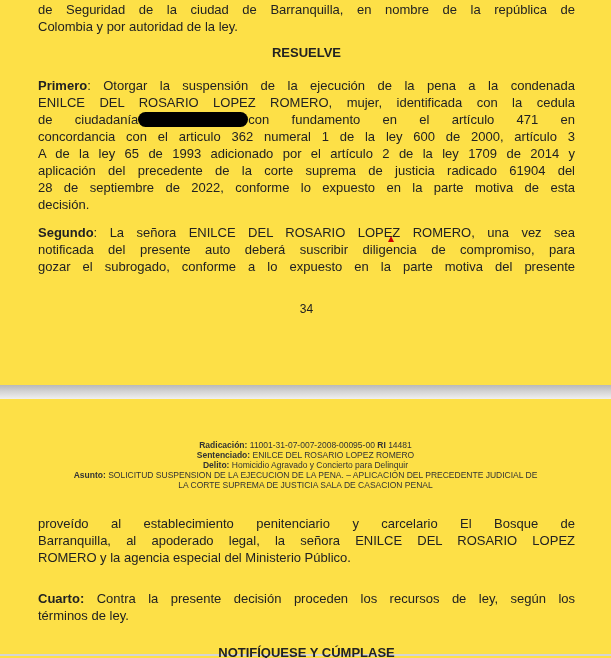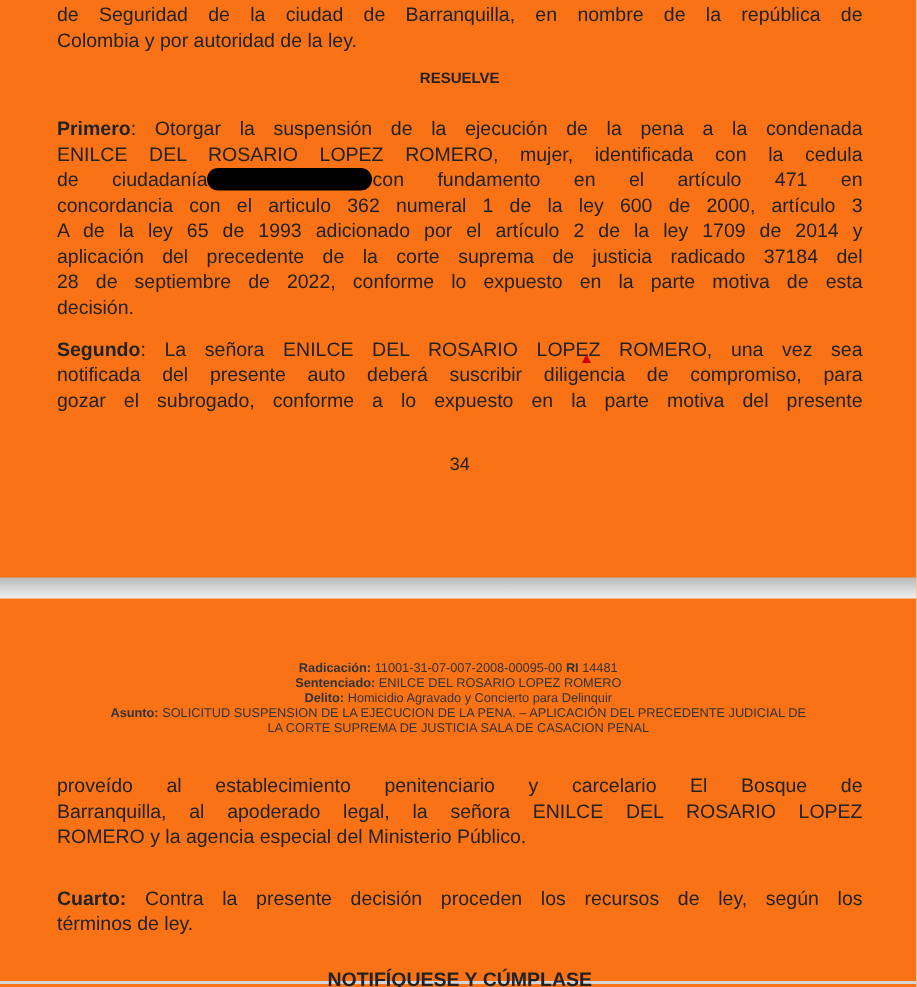--- a/index.html
+++ b/index.html
@@ -3,21 +3,21 @@
 <meta charset="utf-8">
 <style>
   * { margin: 0; padding: 0; box-sizing: border-box; }
   html, body { background: #ffffff; }
   body { width: 611px; height: 658px; }
 
   .screen {
     position: relative;
     width: 611px;
     height: 658px;
-    background: #f97316;
+    background: #fde047;
     overflow: hidden;
     font-family: "Liberation Sans", sans-serif;
     color: #222222;
   }
 
   .textblock {
     position: absolute;
     left: 38px;
     width: 537px;
     font-size: 13px;
@@ -32,21 +32,21 @@
   .line.last { text-align-last: left; }
 
   .b { font-weight: bold; }
 
   .heading-center {
     position: absolute;
     left: 38px;
     width: 537px;
     text-align: center;
     font-weight: bold;
-    font-size: 10px;
+    font-size: 13px;
     line-height: 17px;
   }
 
   .redaction {
     display: inline-block;
     width: 110px;
     height: 15px;
     background: #000000;
     border-radius: 8px;
     vertical-align: middle;
@@ -127,21 +127,21 @@
   </div>
 
   <div class="heading-center" style="top:44px">RESUELVE</div>
 
   <div class="textblock" style="top:77px">
     <span class="line"><span class="b">Primero</span><span>: Otorgar la suspensión de la ejecución de la pena a la condenada</span></span>
     <span class="line">ENILCE DEL ROSARIO LOPEZ ROMERO, mujer, identificada con la cedula</span>
     <span class="line"><span>de ciudadanía</span><span class="redaction"></span><span>con fundamento en el artículo 471 en</span></span>
     <span class="line">concordancia con el articulo 362 numeral 1 de la ley 600 de 2000, artículo 3</span>
     <span class="line">A de la ley 65 de 1993 adicionado por el artículo 2 de la ley 1709 de 2014 y</span>
-    <span class="line">aplicación del precedente de la corte suprema de justicia radicado 37184 del</span>
+    <span class="line">aplicación del precedente de la corte suprema de justicia radicado 61904 del</span>
     <span class="line">28 de septiembre de 2022, conforme lo expuesto en la parte motiva de esta</span>
     <span class="line last">decisión.</span>
   </div>
 
   <div class="textblock" style="top:224px">
     <span class="line"><span class="b">Segundo</span><span>: La señora ENILCE DEL ROSARIO LOPEZ ROMERO, una vez sea</span></span>
     <span class="line">notificada del presente auto deberá suscribir diligencia de compromiso, para</span>
     <span class="line">gozar el subrogado, conforme a lo expuesto en la parte motiva del presente</span>
   </div>
 

